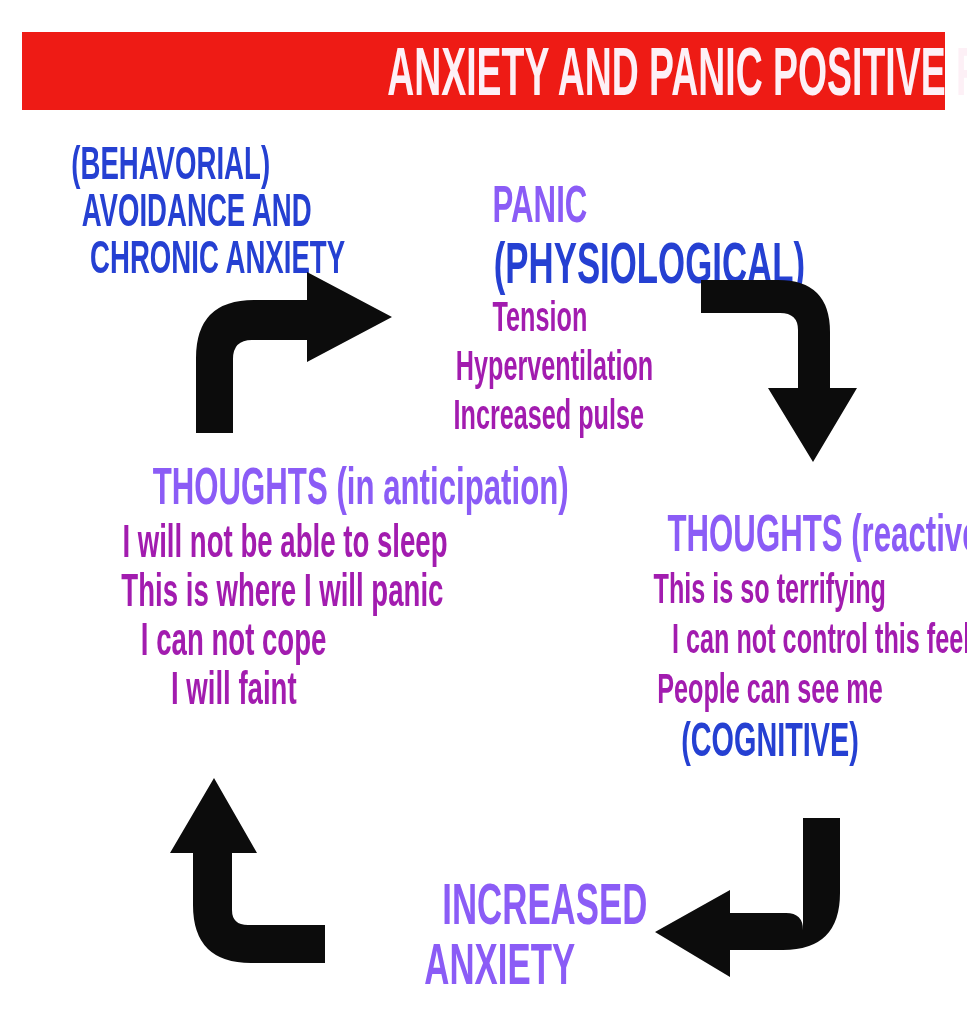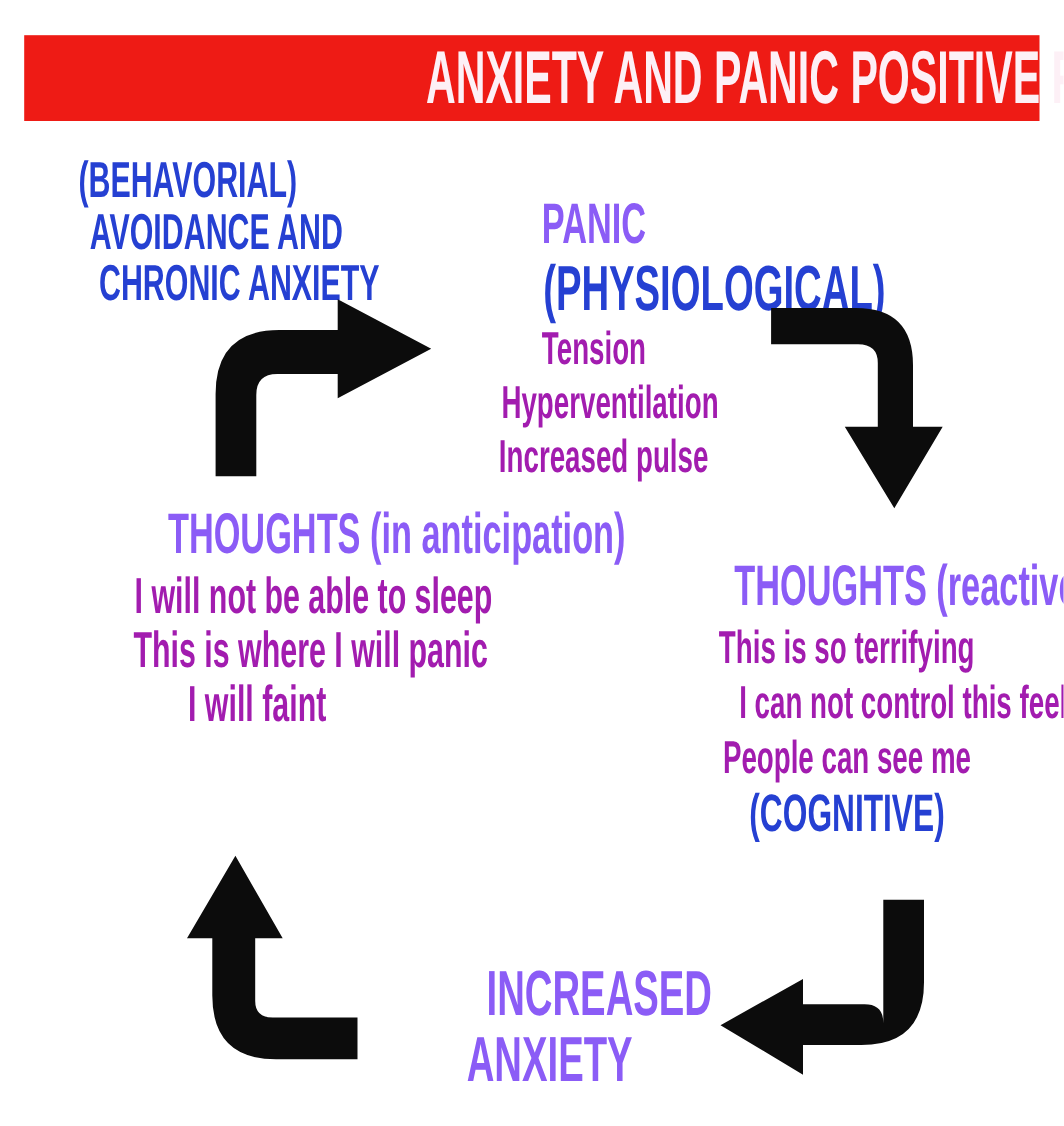--- a/index.html
+++ b/index.html
@@ -60,20 +60,21 @@
     <div class="panic-sub blue"><span class="cx">(PHYSIOLOGICAL)</span></div>
     <div class="sym black"><span class="cx">Tension</span></div>
     <div class="sym black"><span class="cx">Hyperventilation</span></div>
     <div class="sym black"><span class="cx">Increased pulse</span></div>
   </div>
 
   <div class="abs center t-ant">
     <div class="t-ant-h red"><span class="cx">THOUGHTS (in anticipation)</span></div>
     <div class="t-line black"><span class="cx">I will not be able to sleep</span></div>
     <div class="t-line black"><span class="cx">This is where I will panic</span></div>
+    <div class="t-line black"><span class="cx">I can not cope</span></div>
     <div class="t-line black"><span class="cx">I will faint</span></div>
   </div>
 
   <div class="abs center t-re">
     <div class="t-re-h red"><span class="cx">THOUGHTS (reactive)</span></div>
     <div class="t-re-line black"><span class="cx">This is so terrifying</span></div>
     <div class="t-re-line black"><span class="cx">I can not control this feeling</span></div>
     <div class="t-re-line black"><span class="cx">People can see me</span></div>
     <div class="cognitive blue"><span class="cx">(COGNITIVE)</span></div>
   </div>

